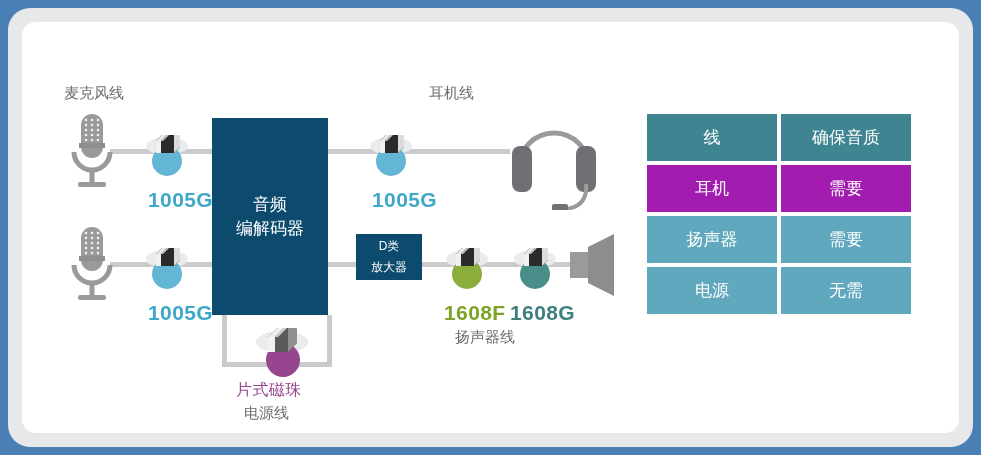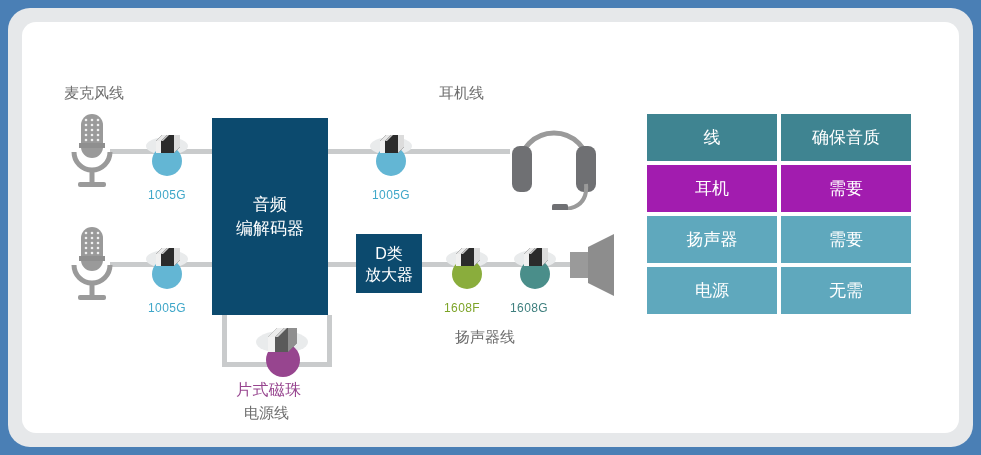--- a/index.html
+++ b/index.html
@@ -38,22 +38,22 @@
   
   .lbl{
     position:absolute;
     color:#6e6e6e;
     font-size:15px;
     line-height:18px;
     white-space:nowrap;
   }
   .partlbl{
     position:absolute;
-    font-size:12px;
-    font-weight:normal;
+    font-size:21px;
+    font-weight:bold;
     white-space:nowrap;
     letter-spacing:.4px;
   }
 
   
   .box{
     position:absolute;
     background:#0c4a6e;
     color:#ffffff;
     display:flex;
@@ -125,21 +125,21 @@
       <div class="wire wire-h" style="left:200px;top:340px;width:110px;"></div>
       <div class="wire wire-v" style="left:305px;top:293px;height:52px;"></div>
 
       <div class="box" style="left:190px;top:96px;width:116px;height:197px;">
         <div>
           <span>音频</span>
           <span>编解码器</span>
         </div>
       </div>
 
-      <div class="box" style="left:334px;top:212px;width:66px;height:59px;font-size:16px;line-height:21px;">
+      <div class="box" style="left:334px;top:212px;width:66px;height:46px;font-size:12px;line-height:21px;">
         <div>
           <span>D类</span>
           <span>放大器</span>
         </div>
       </div>
 
       <svg style="position:absolute;left:44px;top:90px;" width="52" height="82" viewBox="0 0 52 82">
         <rect x="15" y="2" width="22" height="44" rx="11" fill="#9a9a9a"></rect>
         <g fill="#ffffff" opacity="0.85">
           <circle cx="20" cy="8" r="1.3"></circle>
@@ -274,21 +274,21 @@
           <path d="M6 12 L15 3 L35 3 L35 18 L26 27 L6 27 Z" fill="#5a5a5a"></path>
           <path d="M6 12 L15 3 L22 3 L13 12 Z" fill="#ededed"></path>
           <path d="M13 12 L22 3 L25 3 L16 12 Z" fill="#cfcfcf"></path>
           <path d="M26 3 L35 3 L35 18 L26 27 Z" fill="#8f8f8f"></path>
           <path d="M6 12 L13 12 L13 27 L6 27 Z" fill="#f2f2f2"></path>
         </svg>
       </div>
       <div class="partlbl" style="left:214px;top:358px;color:#97458f;font-weight:normal;font-size:16px;">片式磁珠</div>
 
       <div class="lbl" style="left:42px;top:62px;">麦克风线</div>
-      <div class="lbl" style="left:407px;top:62px;margin-left:10px;">耳机线</div>
+      <div class="lbl" style="left:407px;top:62px;">耳机线</div>
       <div class="lbl" style="left:433px;top:306px;">扬声器线</div>
       <div class="lbl" style="left:222px;top:382px;">电源线</div>
 
       <table class="tbl" style="left:623px;top:90px;">
         <tbody>
             <tr class="head">
           <td>线</td>
           <td>确保音质</td>
         </tr>
         <tr class="r1">

